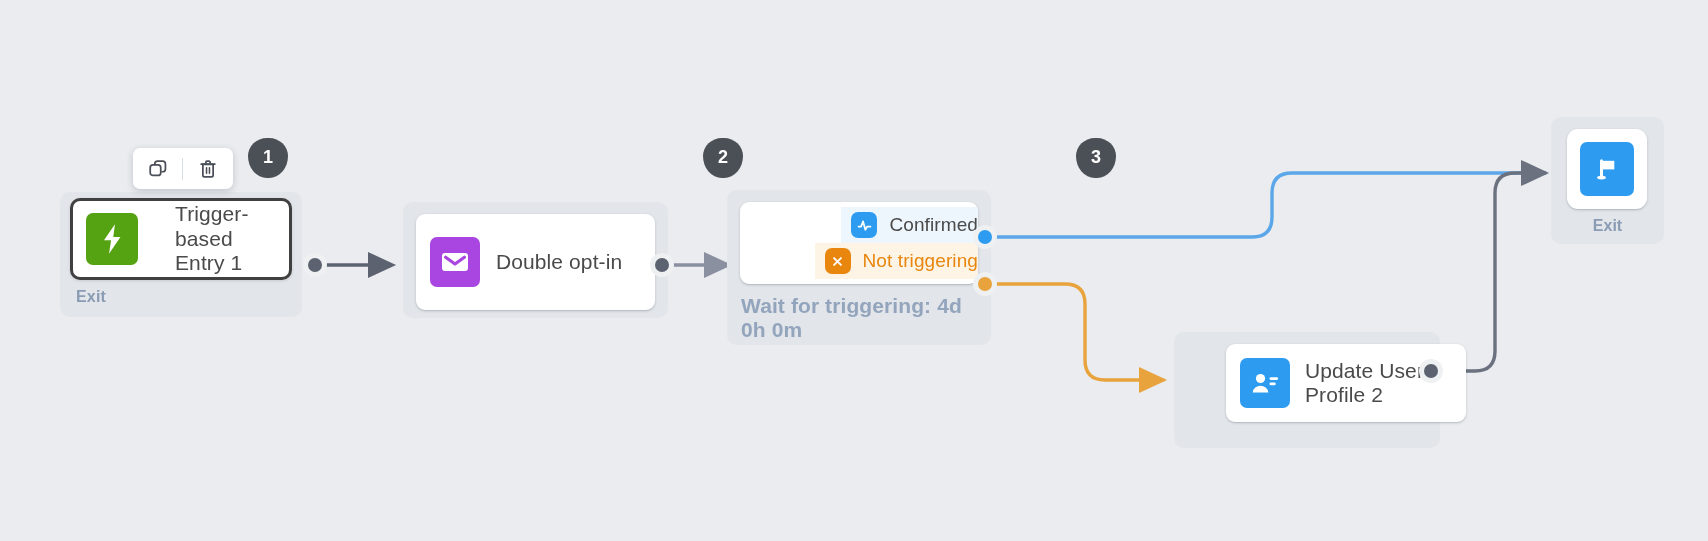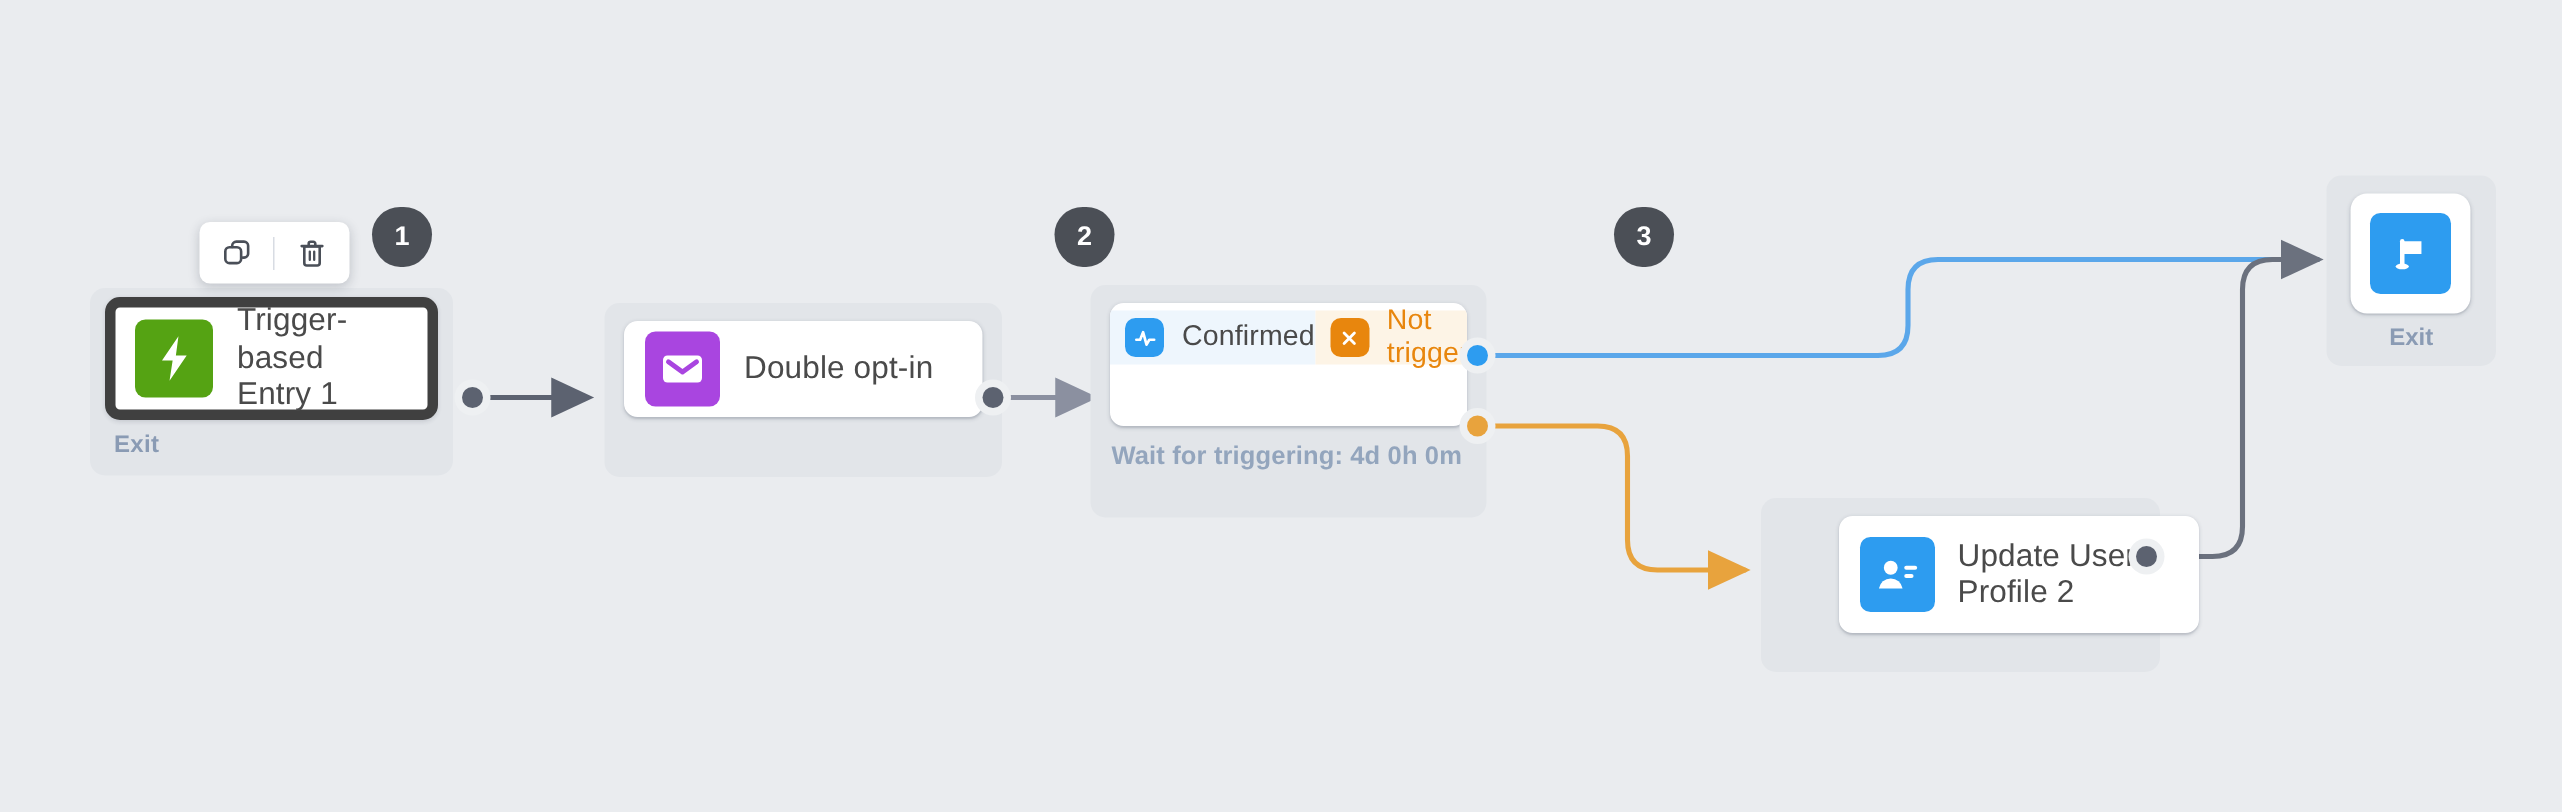--- a/index.html
+++ b/index.html
@@ -29,22 +29,23 @@
   }
   .node-label {
     color:#4a4a4a; font-size:21px; line-height:1.16;
     letter-spacing:.1px; padding-right:14px;
   }
 
   
   #entry-halo { left:60px; top:192px; width:242px; height:125px; }
   #entry-card {
     position:absolute; left:10px; top:6px; width:222px; height:82px;
-    border:7px solid #404040; border-radius:10px;
+    border:3px solid #404040; border-radius:10px;
     box-shadow:0 1px 3px rgba(40,50,70,.14);
+    gap:21px;
   }
   #entry-card .icon-tile { width:52px; height:52px; margin:0 16px 0 13px; background:#55a313; }
   #entry-sublabel {
     position:absolute; left:16px; top:96px;
     color:#8a9bb4; font-size:16px; font-weight:bold; letter-spacing:.2px;
   }
 
   
   #node-toolbar {
     position:absolute; left:133px; top:148px; width:100px; height:41px;
@@ -72,41 +73,41 @@
   }
   .step-badge span {
     color:#fff; font-size:18px; font-weight:bold; line-height:38px;
   }
   #badge-1 { left:248px; top:138px; }
   #badge-2 { left:703px; top:138px; }
   #badge-3 { left:1076px; top:138px; }
 
   
   #optin-halo { left:403px; top:202px; width:265px; height:116px; }
-  #optin-card { position:absolute; left:13px; top:12px; width:239px; height:64px;text-align:right; }
+  #optin-card { position:absolute; left:13px; top:12px; width:239px; height:96px;text-align:right; }
   #optin-card .icon-tile { width:50px; height:50px; margin:0 16px 0 14px; background:#a945e0; }
 
   
   #cond-halo { left:727px; top:190px; width:264px; height:155px; }
   #cond-card {
     position:absolute; left:13px; top:12px; width:238px; height:82px;
-    flex-direction:row; align-items:flex-start; padding:5px 0; overflow:hidden;
+    flex-direction:column; align-items:flex-end; padding:5px 0; overflow:hidden;
   }
   .cond-row { display:flex; align-items:center; height:36px; padding-left:10px; }
   .cond-row .icon-tile { width:26px; height:26px; margin-right:12px; }
   .cond-row .cond-text { font-size:19px; letter-spacing:.1px; }
   #cond-row-yes { background:#eef6fd; }
   #cond-row-yes .icon-tile { background:#2d9cf0; }
   #cond-row-yes .cond-text { color:#4a4a4a; }
   #cond-row-no { background:#fdf4e6; }
   #cond-row-no .icon-tile { background:#e8860d; }
   #cond-row-no .cond-text { color:#e8860d; }
   #cond-wait {
     position:absolute; left:14px; top:104px;
-    color:#93a5bd; font-size:17px; font-weight:bold; letter-spacing:.1px;
+    color:#93a5bd; font-size:21px; font-weight:bold; letter-spacing:.1px;
   }
 
   
   #uup-halo { left:1174px; top:332px; width:266px; height:116px; }
   #uup-card { position:absolute; left:13px; top:12px; width:240px; height:78px;margin-left:39px; }
   #uup-card .icon-tile { width:50px; height:50px; margin:0 15px 0 14px; background:#2d9cf0; }
 
   
   #exit-halo { left:1551px; top:117px; width:113px; height:127px; }
   #exit-card {

